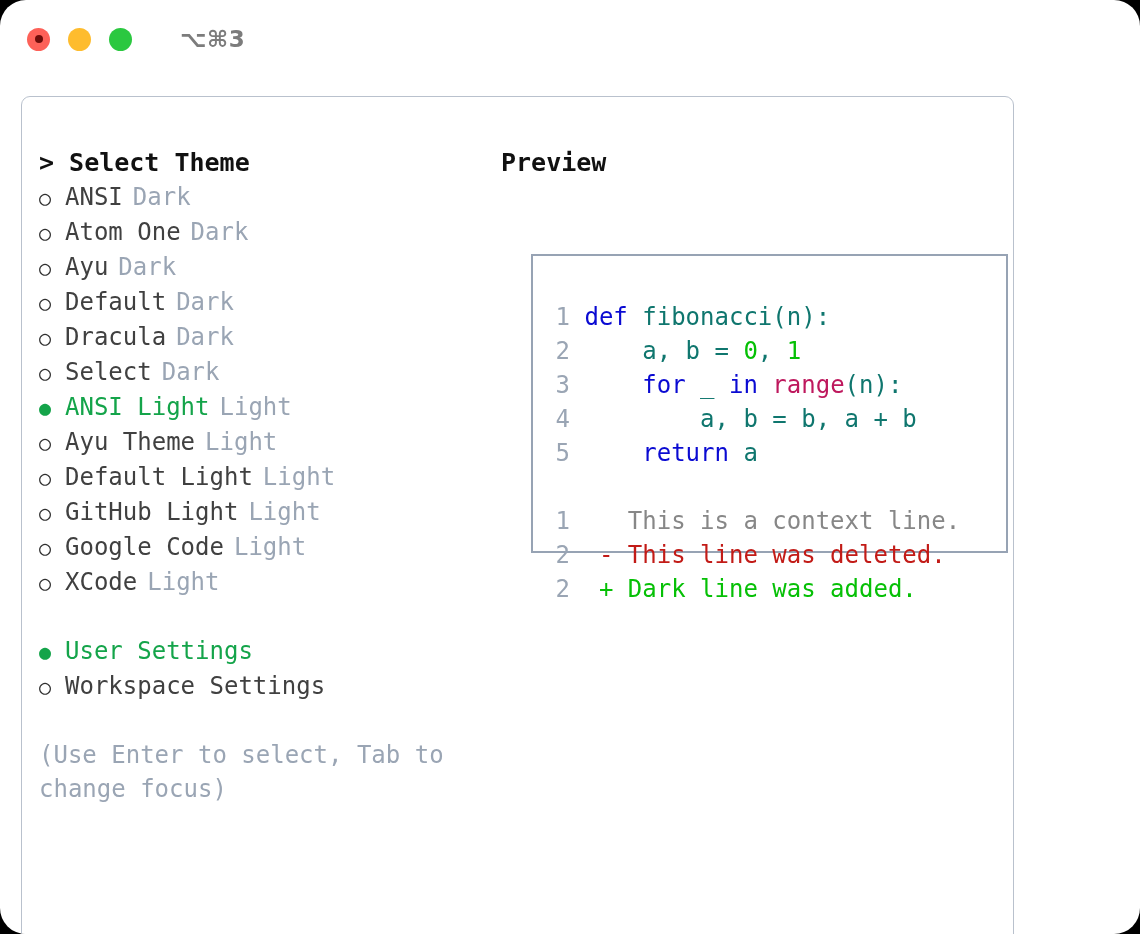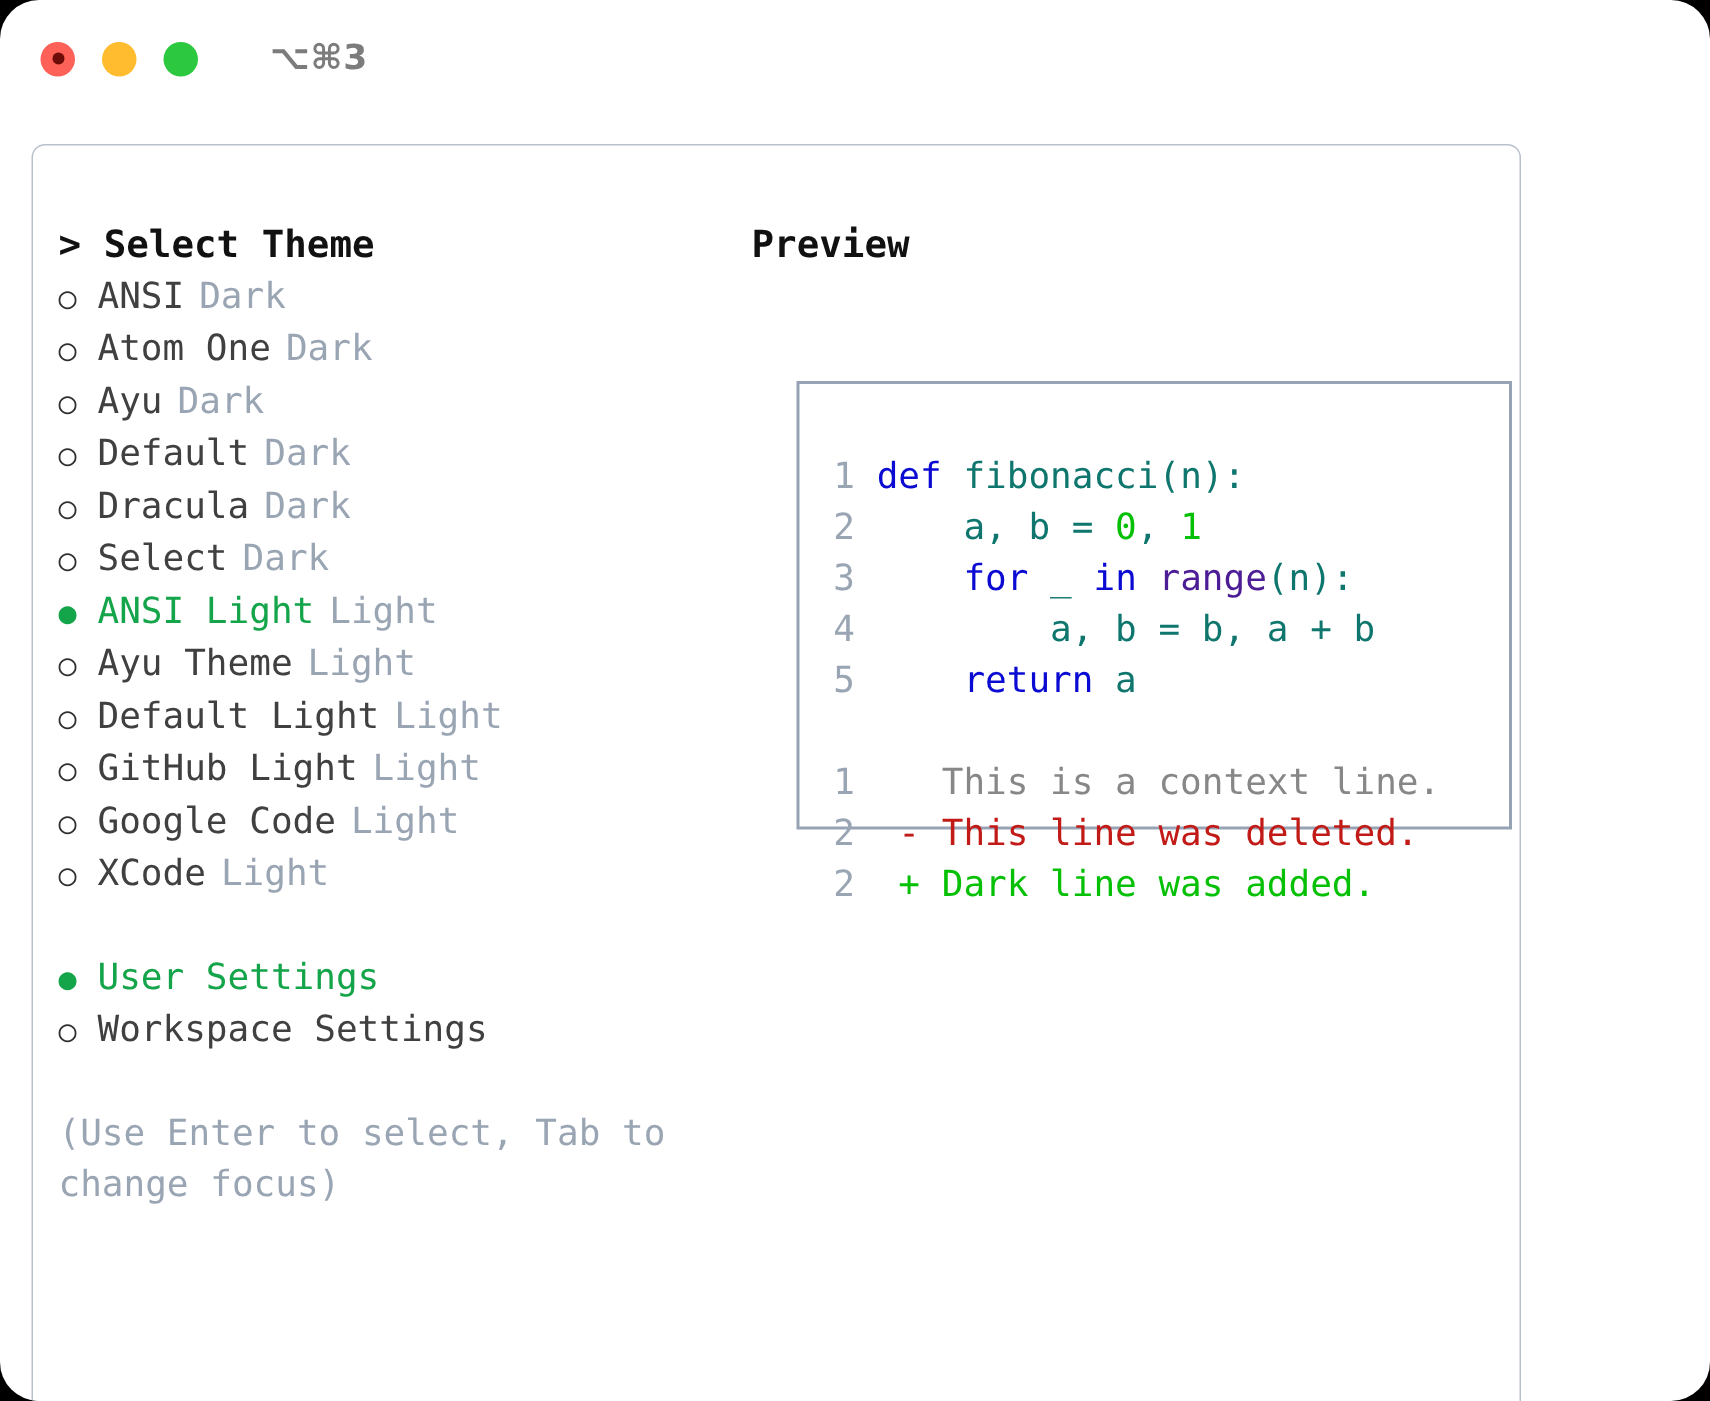--- a/index.html
+++ b/index.html
@@ -180,21 +180,21 @@
     line-height: 34px;
     white-space: pre;
   }
   .lno {
     color: #9aa5b4;
     display: inline-block;
     width: 20px;
     text-align: right;
   }
   .tk-kw   { color: #0a0ad2; }
-  .tk-fn   { color: #4c1d95; }
+  .tk-fn   { color: #be185d; }
   .tk-num  { color: #05c005; }
   .tk-def  { color: #0f766e; }
   .tk-ctx  { color: #878787; }
   .tk-del  { color: #c21b17; }
   .tk-add  { color: #06c006; }
   .blank-line { height: 34px; }
 </style>
 </head>
 <body>
 

